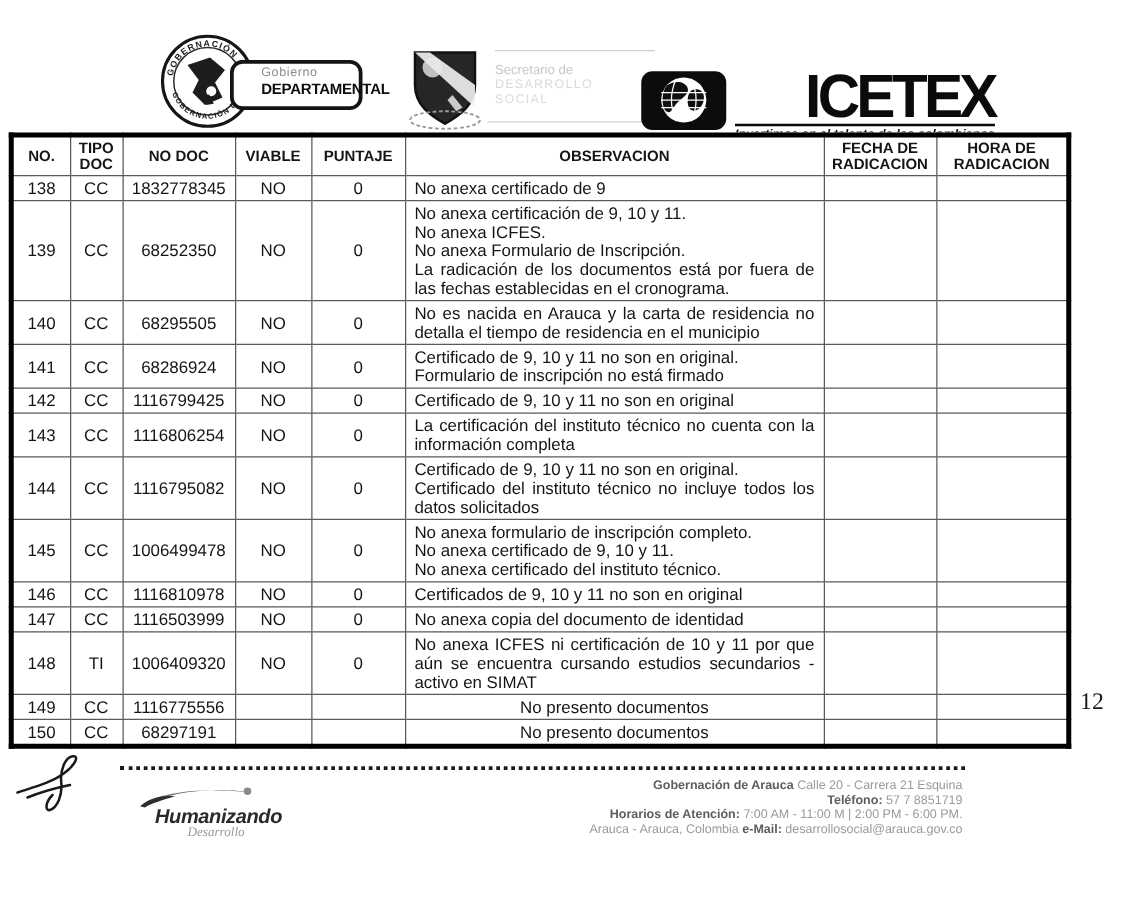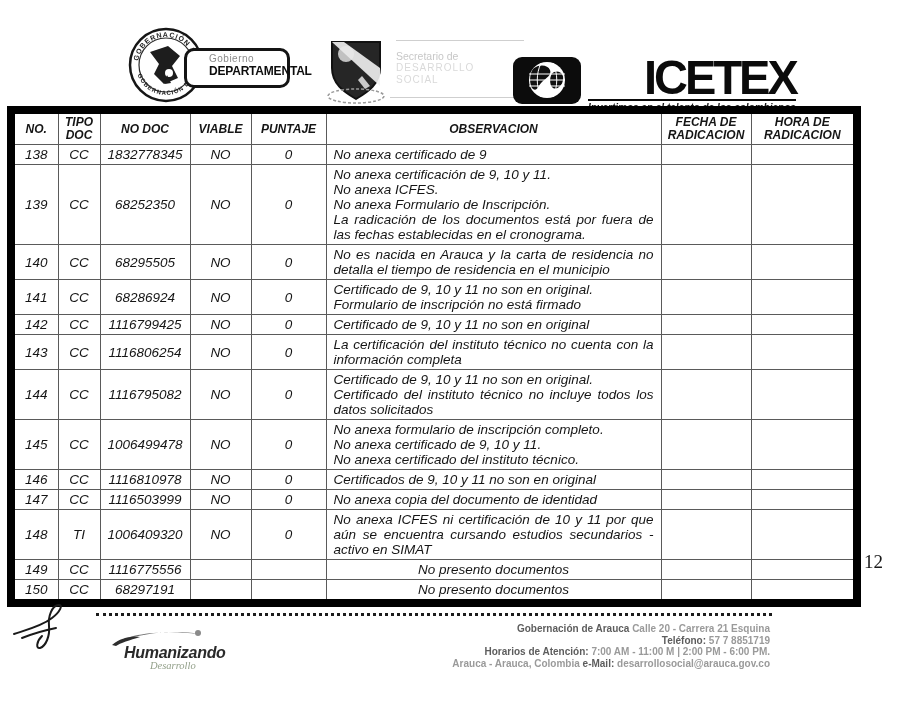--- a/index.html
+++ b/index.html
@@ -29,37 +29,37 @@
     font-size:47px;font-weight:bold;letter-spacing:-3px;line-height:42px;
     color:#0b0b0b;transform:scaleY(1.04);margin-left:4px;
   }
   .icetex-tag{
     border-top:2.5px solid #0b0b0b;margin-left:6px;margin-top:1px;
     font-size:10px;font-style:italic;font-weight:bold;color:#161616;
     padding-top:1px;white-space:nowrap;
   }
   
   table{border-collapse:collapse;position:absolute;left:7px;top:106px;width:846px;table-layout:fixed;background:#fff;}
-  table{border:8px solid #000000;font-style:italic;}
+  table{border:4px solid #000000;}
   th,td{border:1.5px solid #5a5a5a;}
   th{font-size:12px;font-weight:bold;padding:2px 1px;line-height:13px;white-space:pre-line;text-align:center;color:#151515;}
   td{font-size:13.5px;padding:2px 5px;line-height:15px;vertical-align:middle;color:#151515;}
   td.c{text-align:center;}
   td.obs{text-align:justify;white-space:pre-line;padding:2px 7px;}
   td.obs.center{text-align:center;}
   
   .pageno{position:absolute;left:864px;top:551px;font-family:"Liberation Serif", serif;font-size:19px;color:#1a1a1a;}
   .sig{position:absolute;left:12px;top:600px;}
   .dotline{position:absolute;left:96px;top:613px;width:676px;border-top:3px dotted #1c1c1c;}
   .human{position:absolute;left:110px;top:628px;width:120px;}
   .human .hz{font-size:16px;font-weight:bold;font-style:italic;color:#2a2a2a;letter-spacing:-0.3px;margin-top:-8px;margin-left:14px;}
   .human .ds{font-family:"Liberation Serif", serif;font-size:10.5px;font-style:italic;color:#93a08a;margin-left:40px;margin-top:-2px;}
   .contact{position:absolute;right:131px;top:623px;text-align:right;font-size:10px;line-height:11.5px;}
   .contact .b{font-weight:bold;color:#5d5d5d;}
-  .contact .g{color:#9a9a9a;font-weight:bold;}
+  .contact .g{color:#9a9a9a;}
 </style>
 </head>
 <body>
 
 <div class="hdr">
 
   <div class="seal">
     <svg width="76" height="78" viewBox="0 0 76 78">
       <defs>
         <path id="arcTop" d="M 10,39 A 28,28 0 0 1 66,39"></path>

